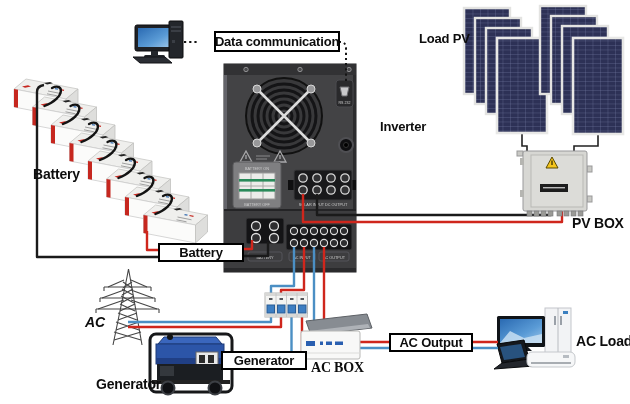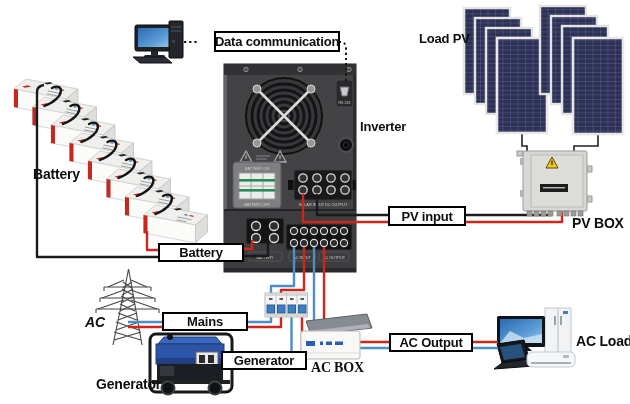--- a/index.html
+++ b/index.html
@@ -425,43 +425,37 @@
   </g>
 </svg>
 
 <div class="lbox fs13" style="left:198px;top:31px;width:126px;height:21px;margin-left:16px;">
   <span>Data communication</span>
 </div>
 
 <div class="cap fs13" style="left:419px;top:31px;">
   <span>Load PV</span></div>
 
-<div class="cap fs13" style="left:360px;top:119px;">
+<div class="cap fs13" style="left:380px;top:119px;">
   <span>Inverter</span></div>
 
 <div class="cap fs14" style="left:33px;top:166px;">
   <span>Battery</span></div>
 
 <div class="lbox fs13" style="left:158px;top:243px;width:86px;height:19px;">
   <span>Battery</span>
     </div>
 
-<div class="lbox fs13" style="left:388px;top:206px;width:78px;height:20px;">
-  <span>PV input</span>
-    </div>
 
 <div class="cap fs14" style="left:572px;top:215px;">
   <span>PV BOX</span></div>
 
 <div class="cap fs14" style="left:85px;top:314px;font-style:italic;">
   <span>AC</span></div>
 
-<div class="lbox fs13" style="left:162px;top:312px;width:86px;height:19px;">
-  <span>Mains</span>
-    </div>
 
 <div class="lbox fs13" style="left:221px;top:351px;width:86px;height:19px;">
   <span>Generator</span>
     </div>
 
 <div class="cap fs14" style="left:96px;top:376px;">
   <span>Generator</span></div>
 
 <div class="cap fs14" style="left:311px;top:360px;font-family:Liberation Serif, serif;">
   <span>AC BOX</span></div>

